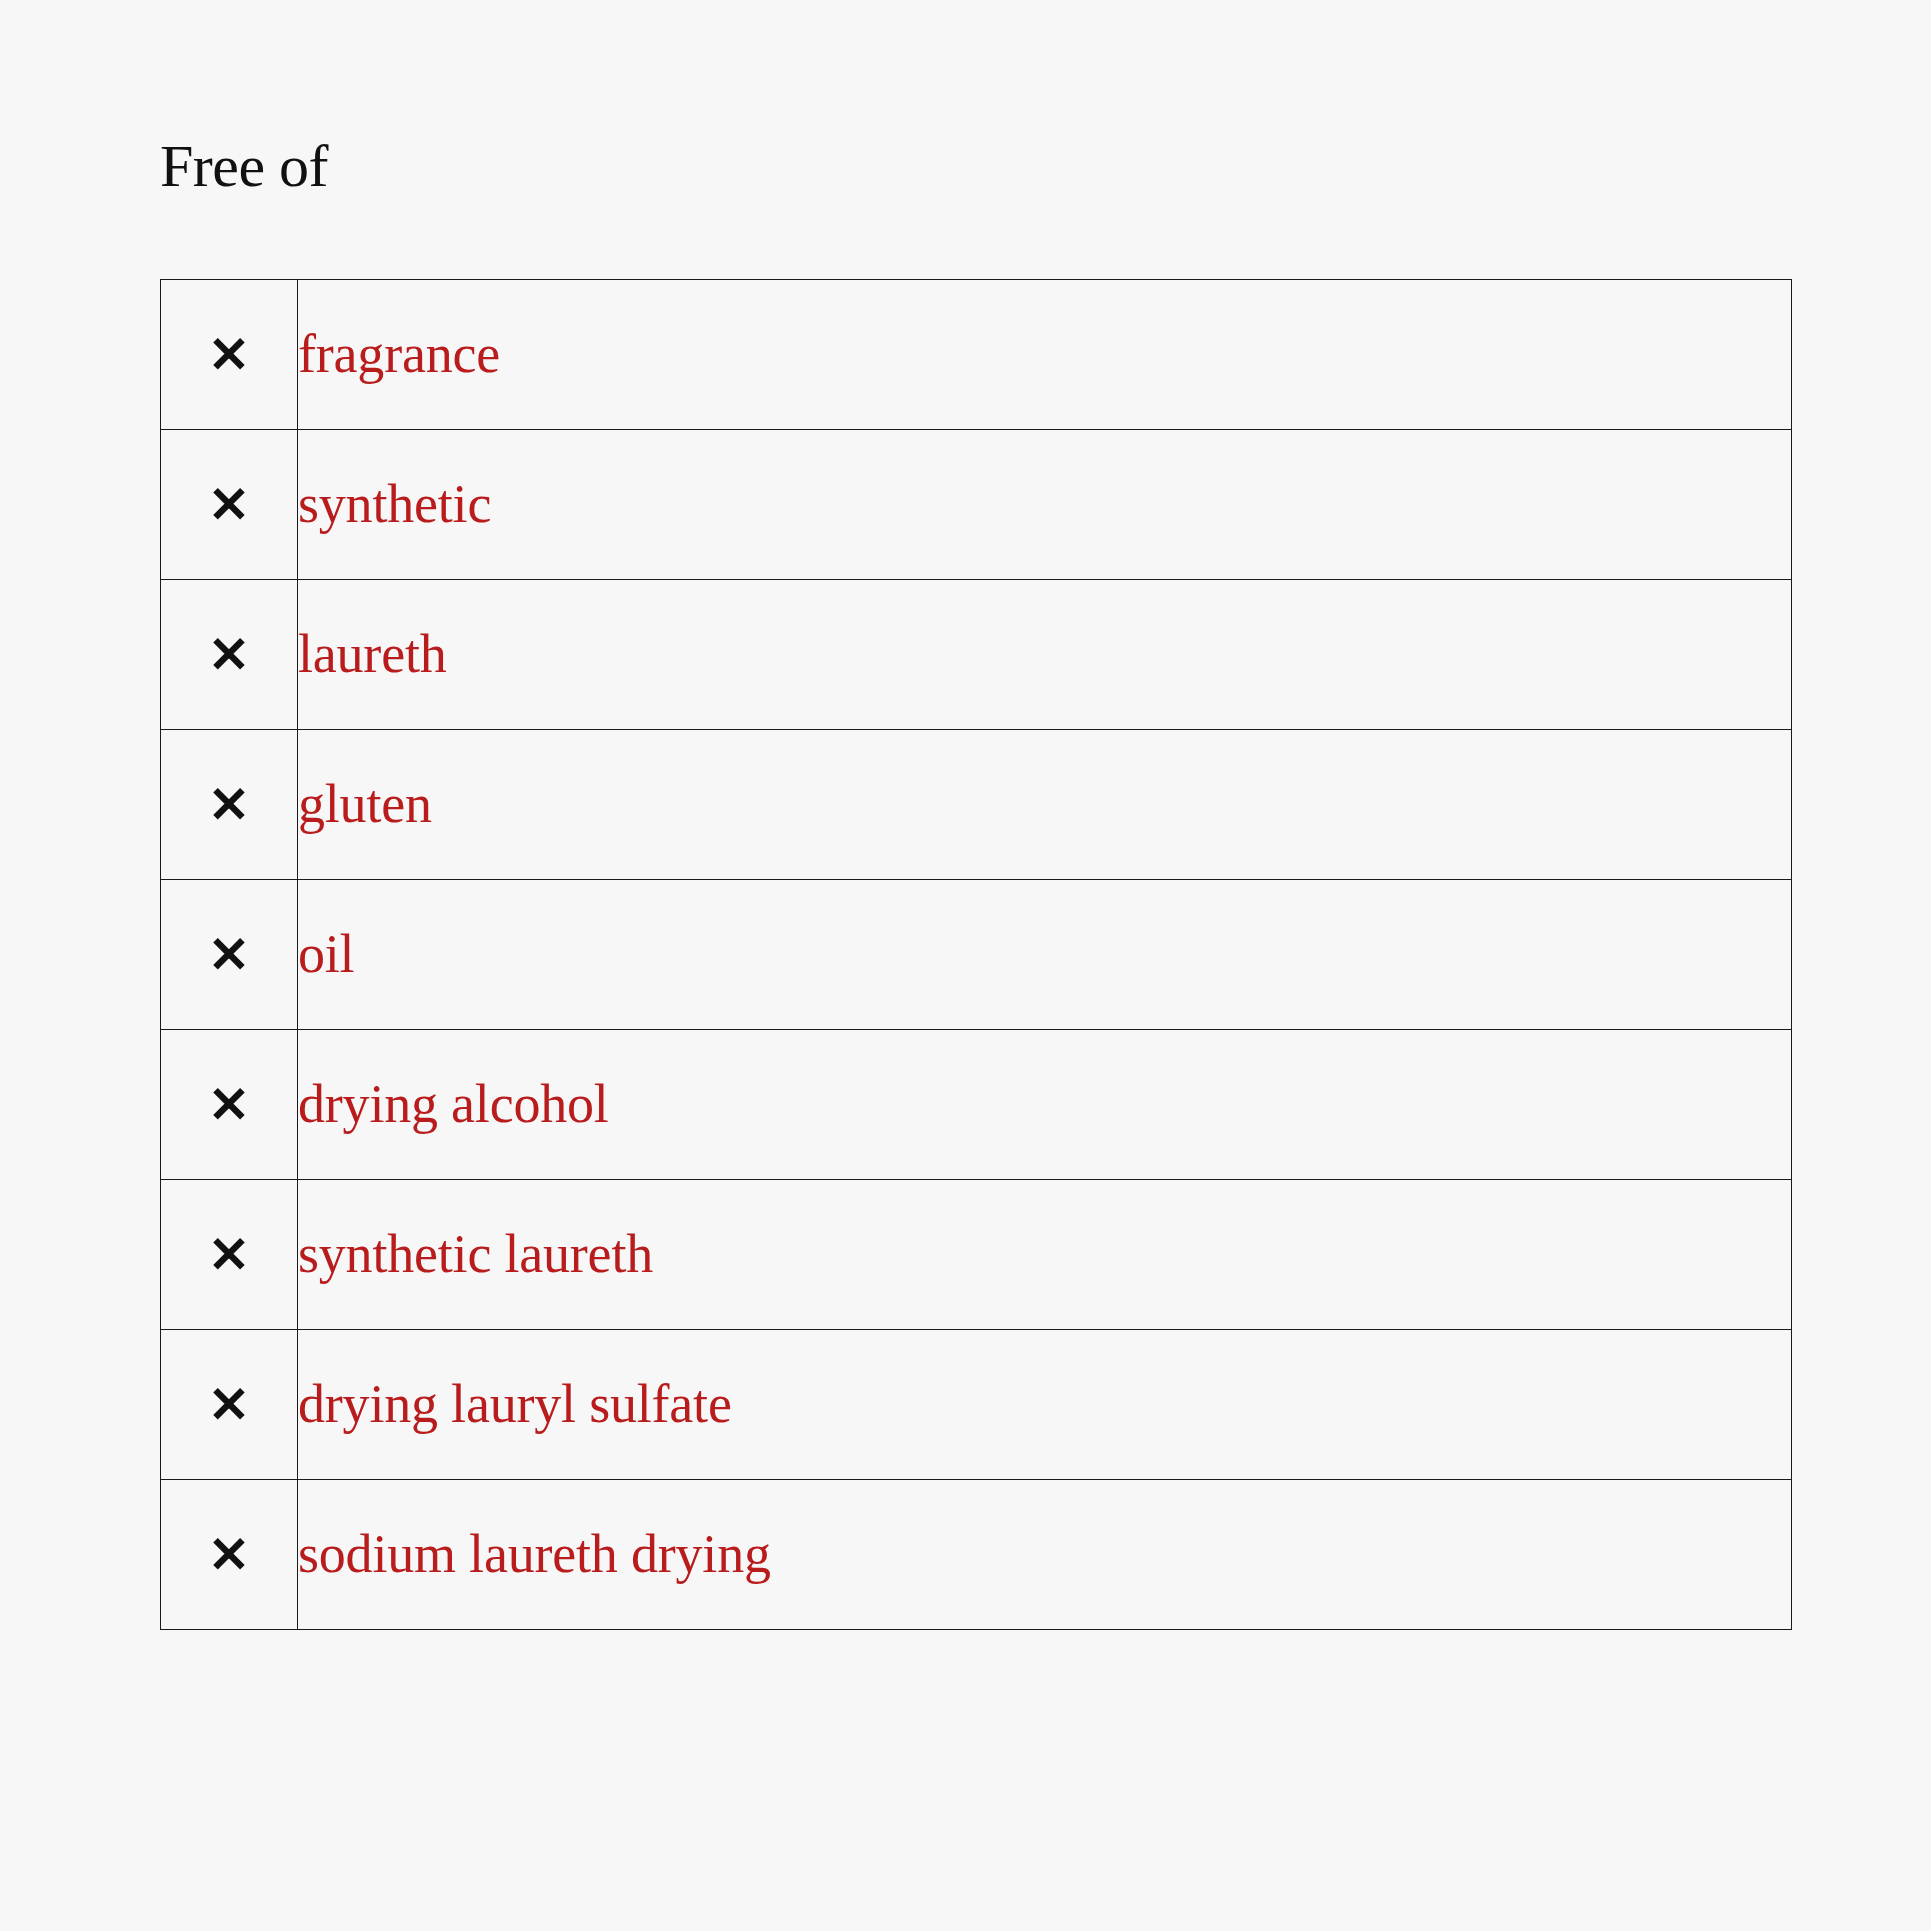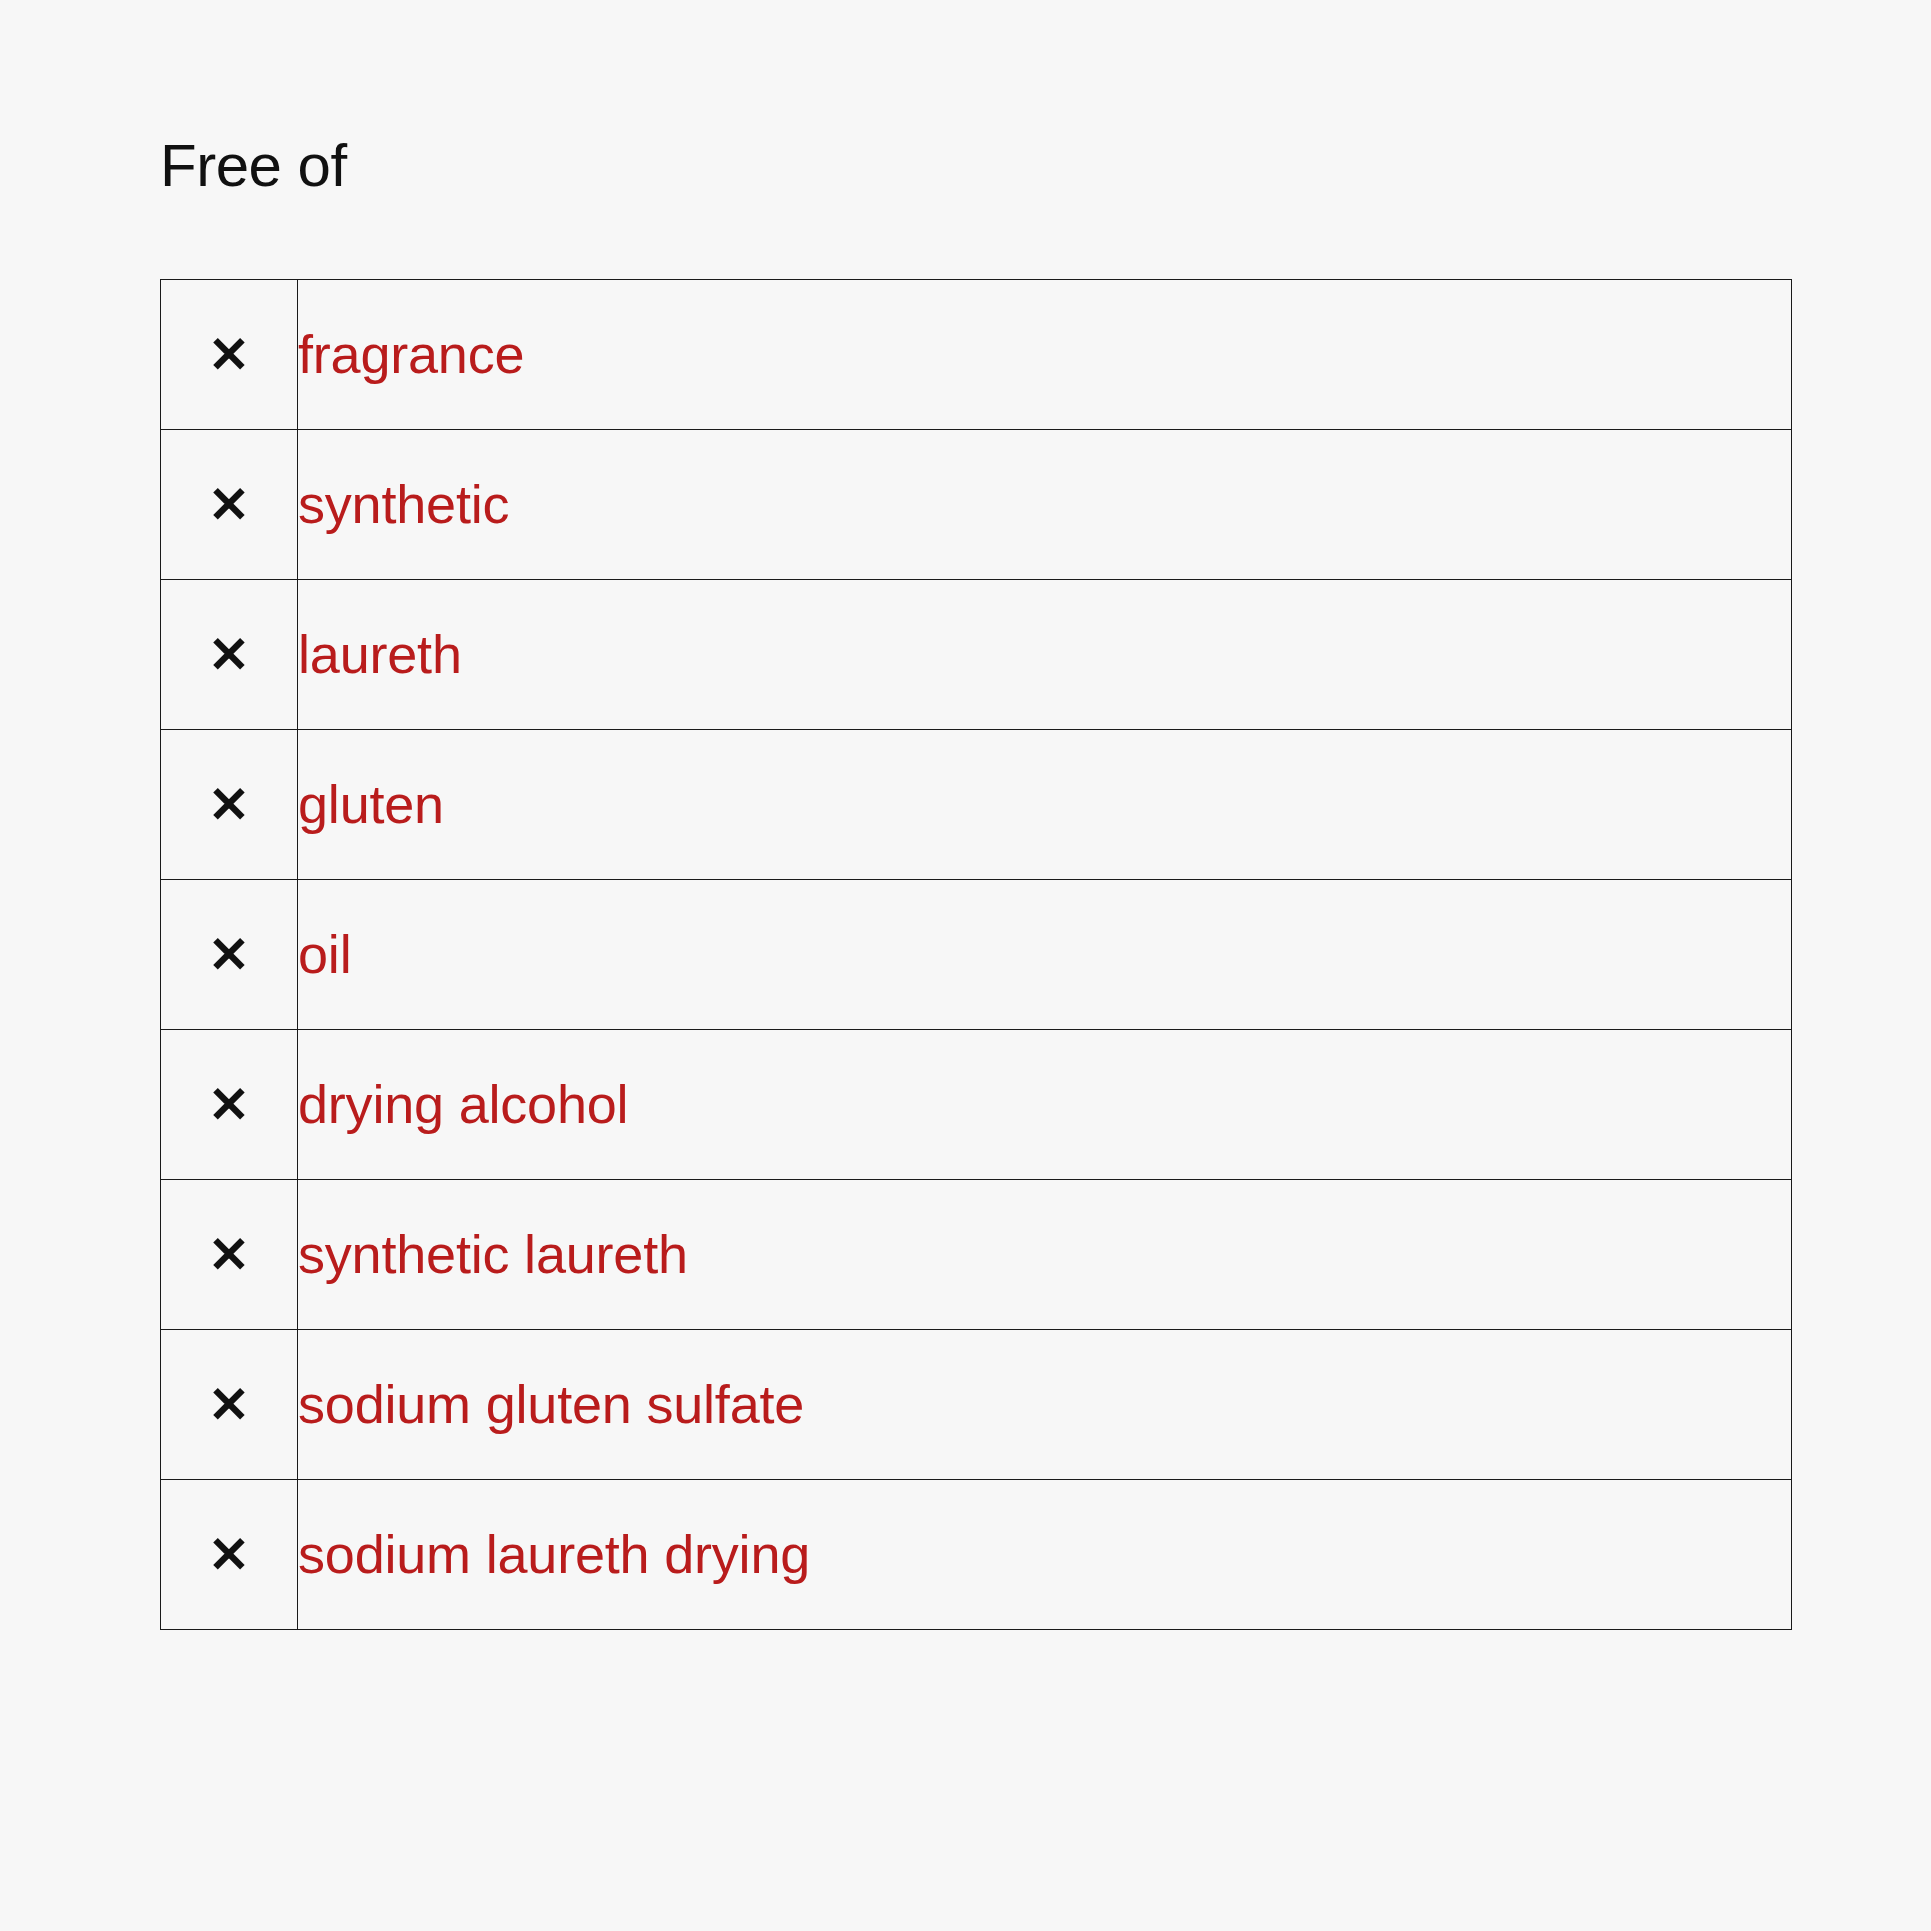--- a/index.html
+++ b/index.html
@@ -12,20 +12,21 @@
     background: #f7f7f7;
     font-family: "Liberation Sans", sans-serif;
     color: #111111;
     -webkit-font-smoothing: antialiased;
   }
   .page {
     position: relative;
     width: 1931px;
     height: 1931px;
     box-sizing: border-box;
+    font-family: Liberation Serif, serif;
   }
   .title {
     position: absolute;
     left: 160px;
     top: 133px;
     font-size: 60px;
     line-height: 1.1;
     font-weight: 400;
     letter-spacing: -0.5px;
     color: #111111;
@@ -139,21 +140,21 @@
         <td class="col-label">
           <span class="label-text">synthetic laureth</span>
         </td>
       </tr>
 
       <tr>
         <td class="col-mark">
           <span class="mark-icon">✕</span>
         </td>
         <td class="col-label">
-          <span class="label-text">sodium gluten sulfate</span>
+          <span class="label-text">drying lauryl sulfate</span>
         </td>
       </tr>
 
       <tr>
         <td class="col-mark">
           <span class="mark-icon">✕</span>
         </td>
         <td class="col-label">
           <span class="label-text">sodium laureth drying</span>
         </td>

